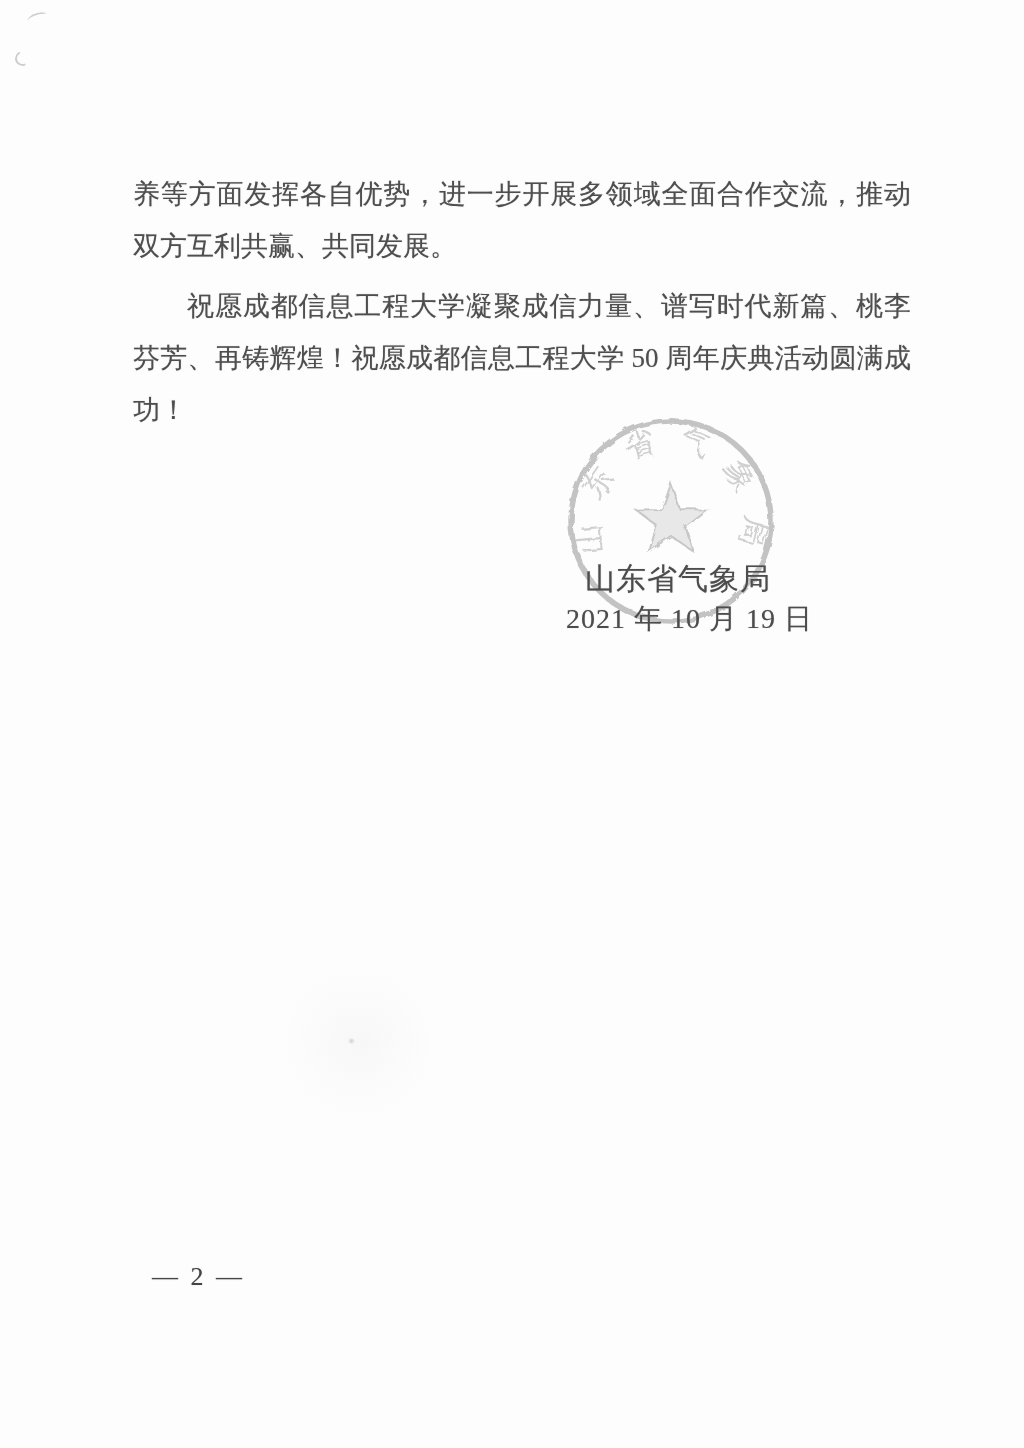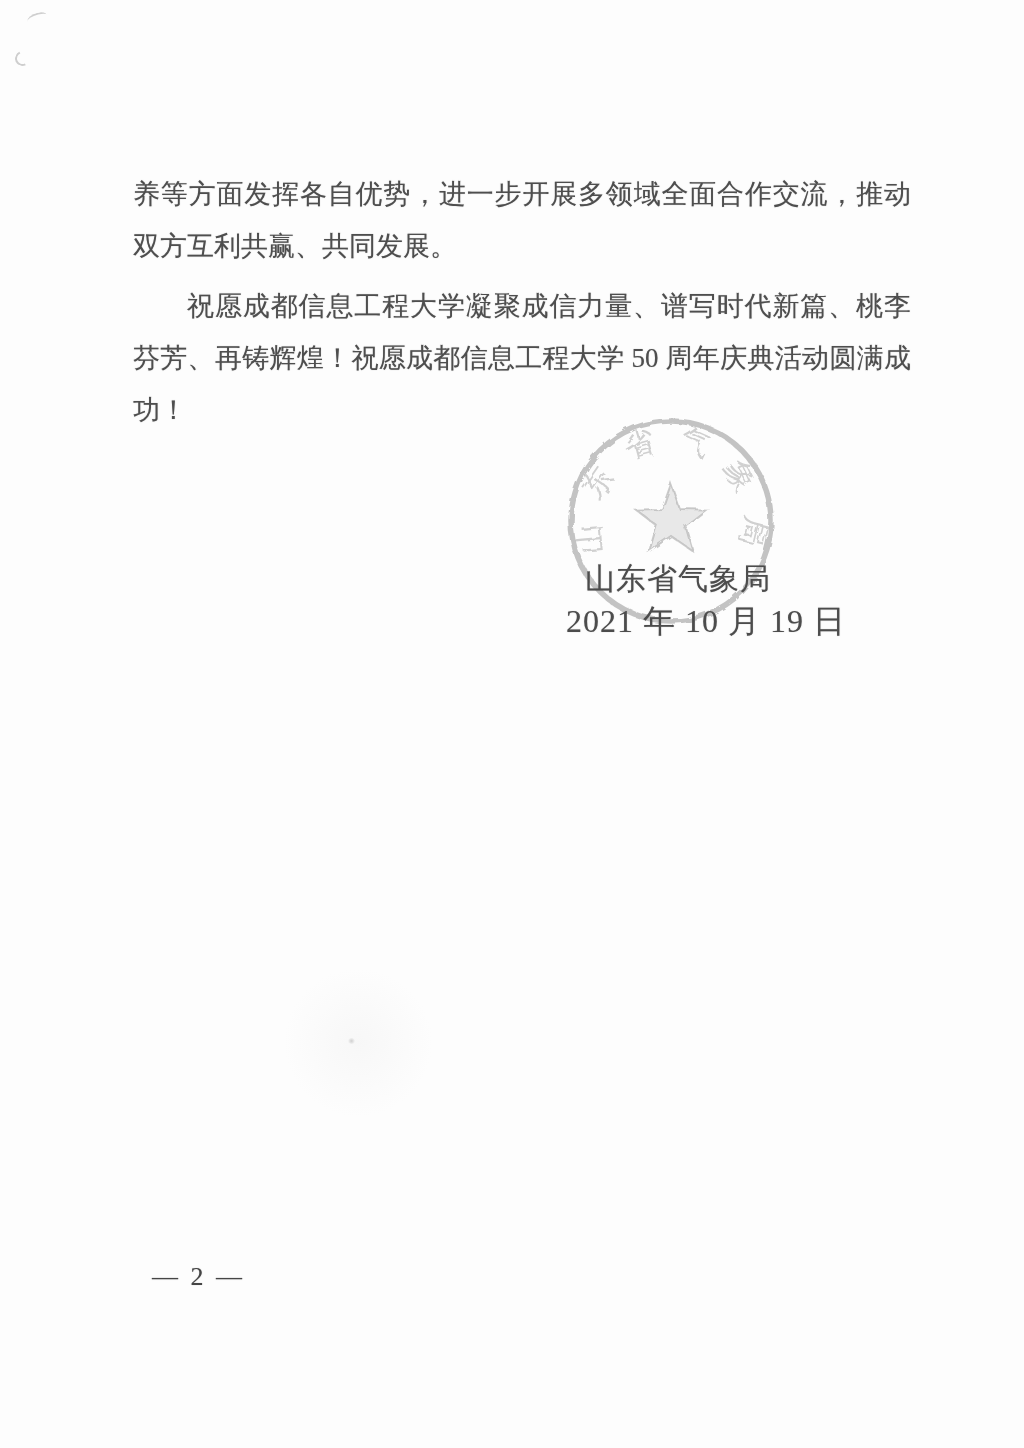--- a/index.html
+++ b/index.html
@@ -52,21 +52,21 @@
     color: #4c4c4c;
     text-shadow: 0 0 1px rgba(110,110,110,0.55);
     z-index: 3;
     white-space: nowrap;
     margin-top: 9px;
   }
   .signature-date {
     position: absolute;
     left: 566px;
     top: 600px;
-    font-size: 32px;
+    font-size: 28px;
     letter-spacing: 1px;
     color: #4c4c4c;
     text-shadow: 0 0 1px rgba(110,110,110,0.55);
     z-index: 3;
     white-space: nowrap;
   }
   
   .stamp {
     position: absolute;
     left: 563px;

